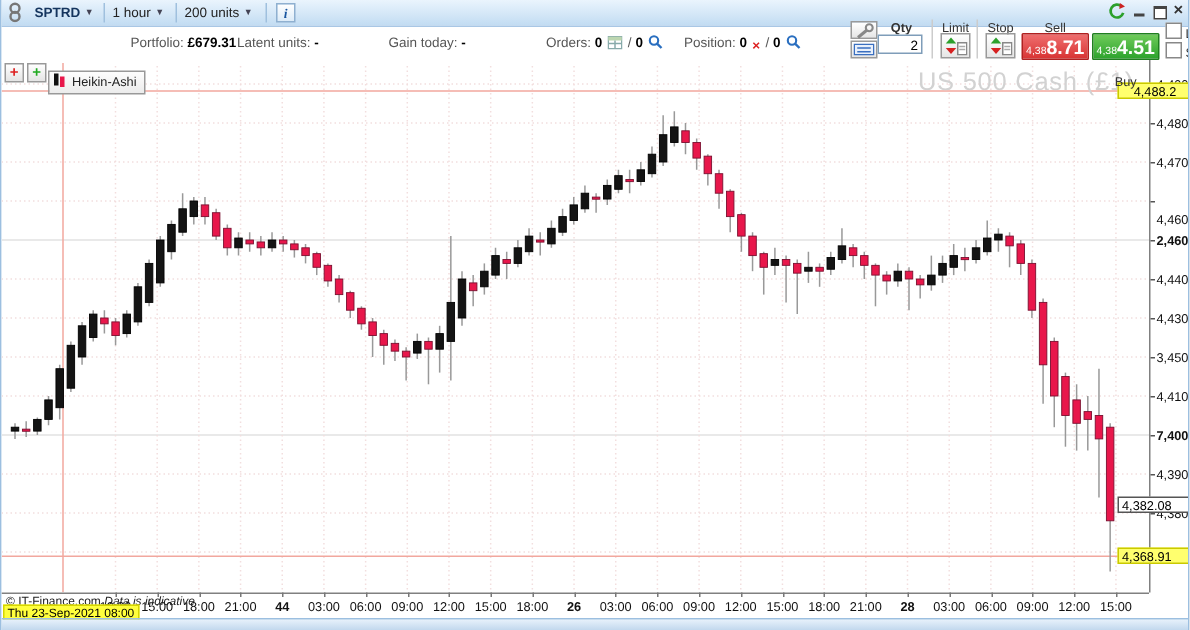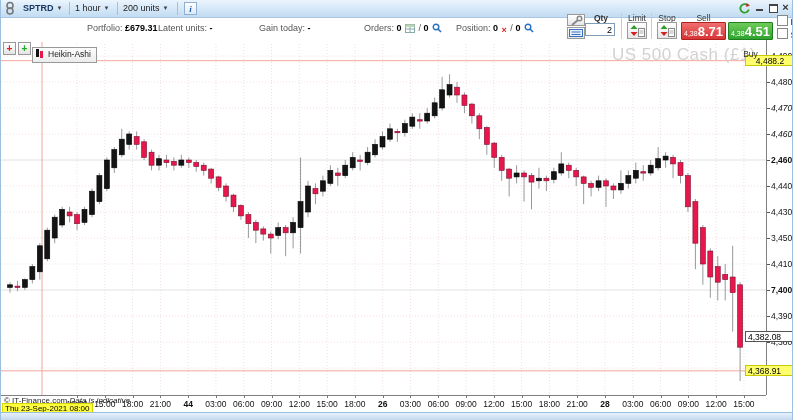--- a/index.html
+++ b/index.html
@@ -438,23 +438,23 @@
         <rect x="729.15" y="237" width="5" height="15.599999999999994" fill="#e8174b" stroke="#7a1030" stroke-width="0.6"></rect>
         <line x1="739.1" y1="242.20000000000002" x2="739.1" y2="341" stroke="#999999" stroke-width="1"></line>
         <rect x="736.6" y="244.8" width="5" height="62.39999999999998" fill="#e8174b" stroke="#7a1030" stroke-width="0.6"></rect>
       </svg></div>
   <div class="price-axis" id="price-axis">
       <div class="pdash" style="top: 16px;"></div>
       <span class="ptick" style="top: 12px;">4,490</span>
       <div class="pdash" style="top: 42px;"></div>
       <span class="ptick" style="top: 38px;">4,480</span>
       <div class="pdash" style="top: 68px;"></div>
-      <span class="ptick" style="top: 64px; font-style: italic;">4,470</span>
+      <span class="ptick" style="top: 64px;">4,470</span>
       <div class="pdash" style="top: 94px;"></div>
-      <span class="ptick" style="top: 90px; font-style: italic;">4,460</span>
+      <span class="ptick" style="top: 102px;">4,460</span>
       <div class="pdash" style="top: 120px;"></div>
       <span class="ptick b" style="top: 116px;">2,460</span>
       <div class="pdash" style="top: 146px;"></div>
       <span class="ptick" style="top: 142px;">4,440</span>
       <div class="pdash" style="top: 172px;"></div>
       <span class="ptick" style="top: 168px;">4,430</span>
       <div class="pdash" style="top: 198px;"></div>
       <span class="ptick" style="top: 194px;">3,450</span>
       <div class="pdash" style="top: 224px;"></div>
       <span class="ptick" style="top: 220px;">4,410</span>

